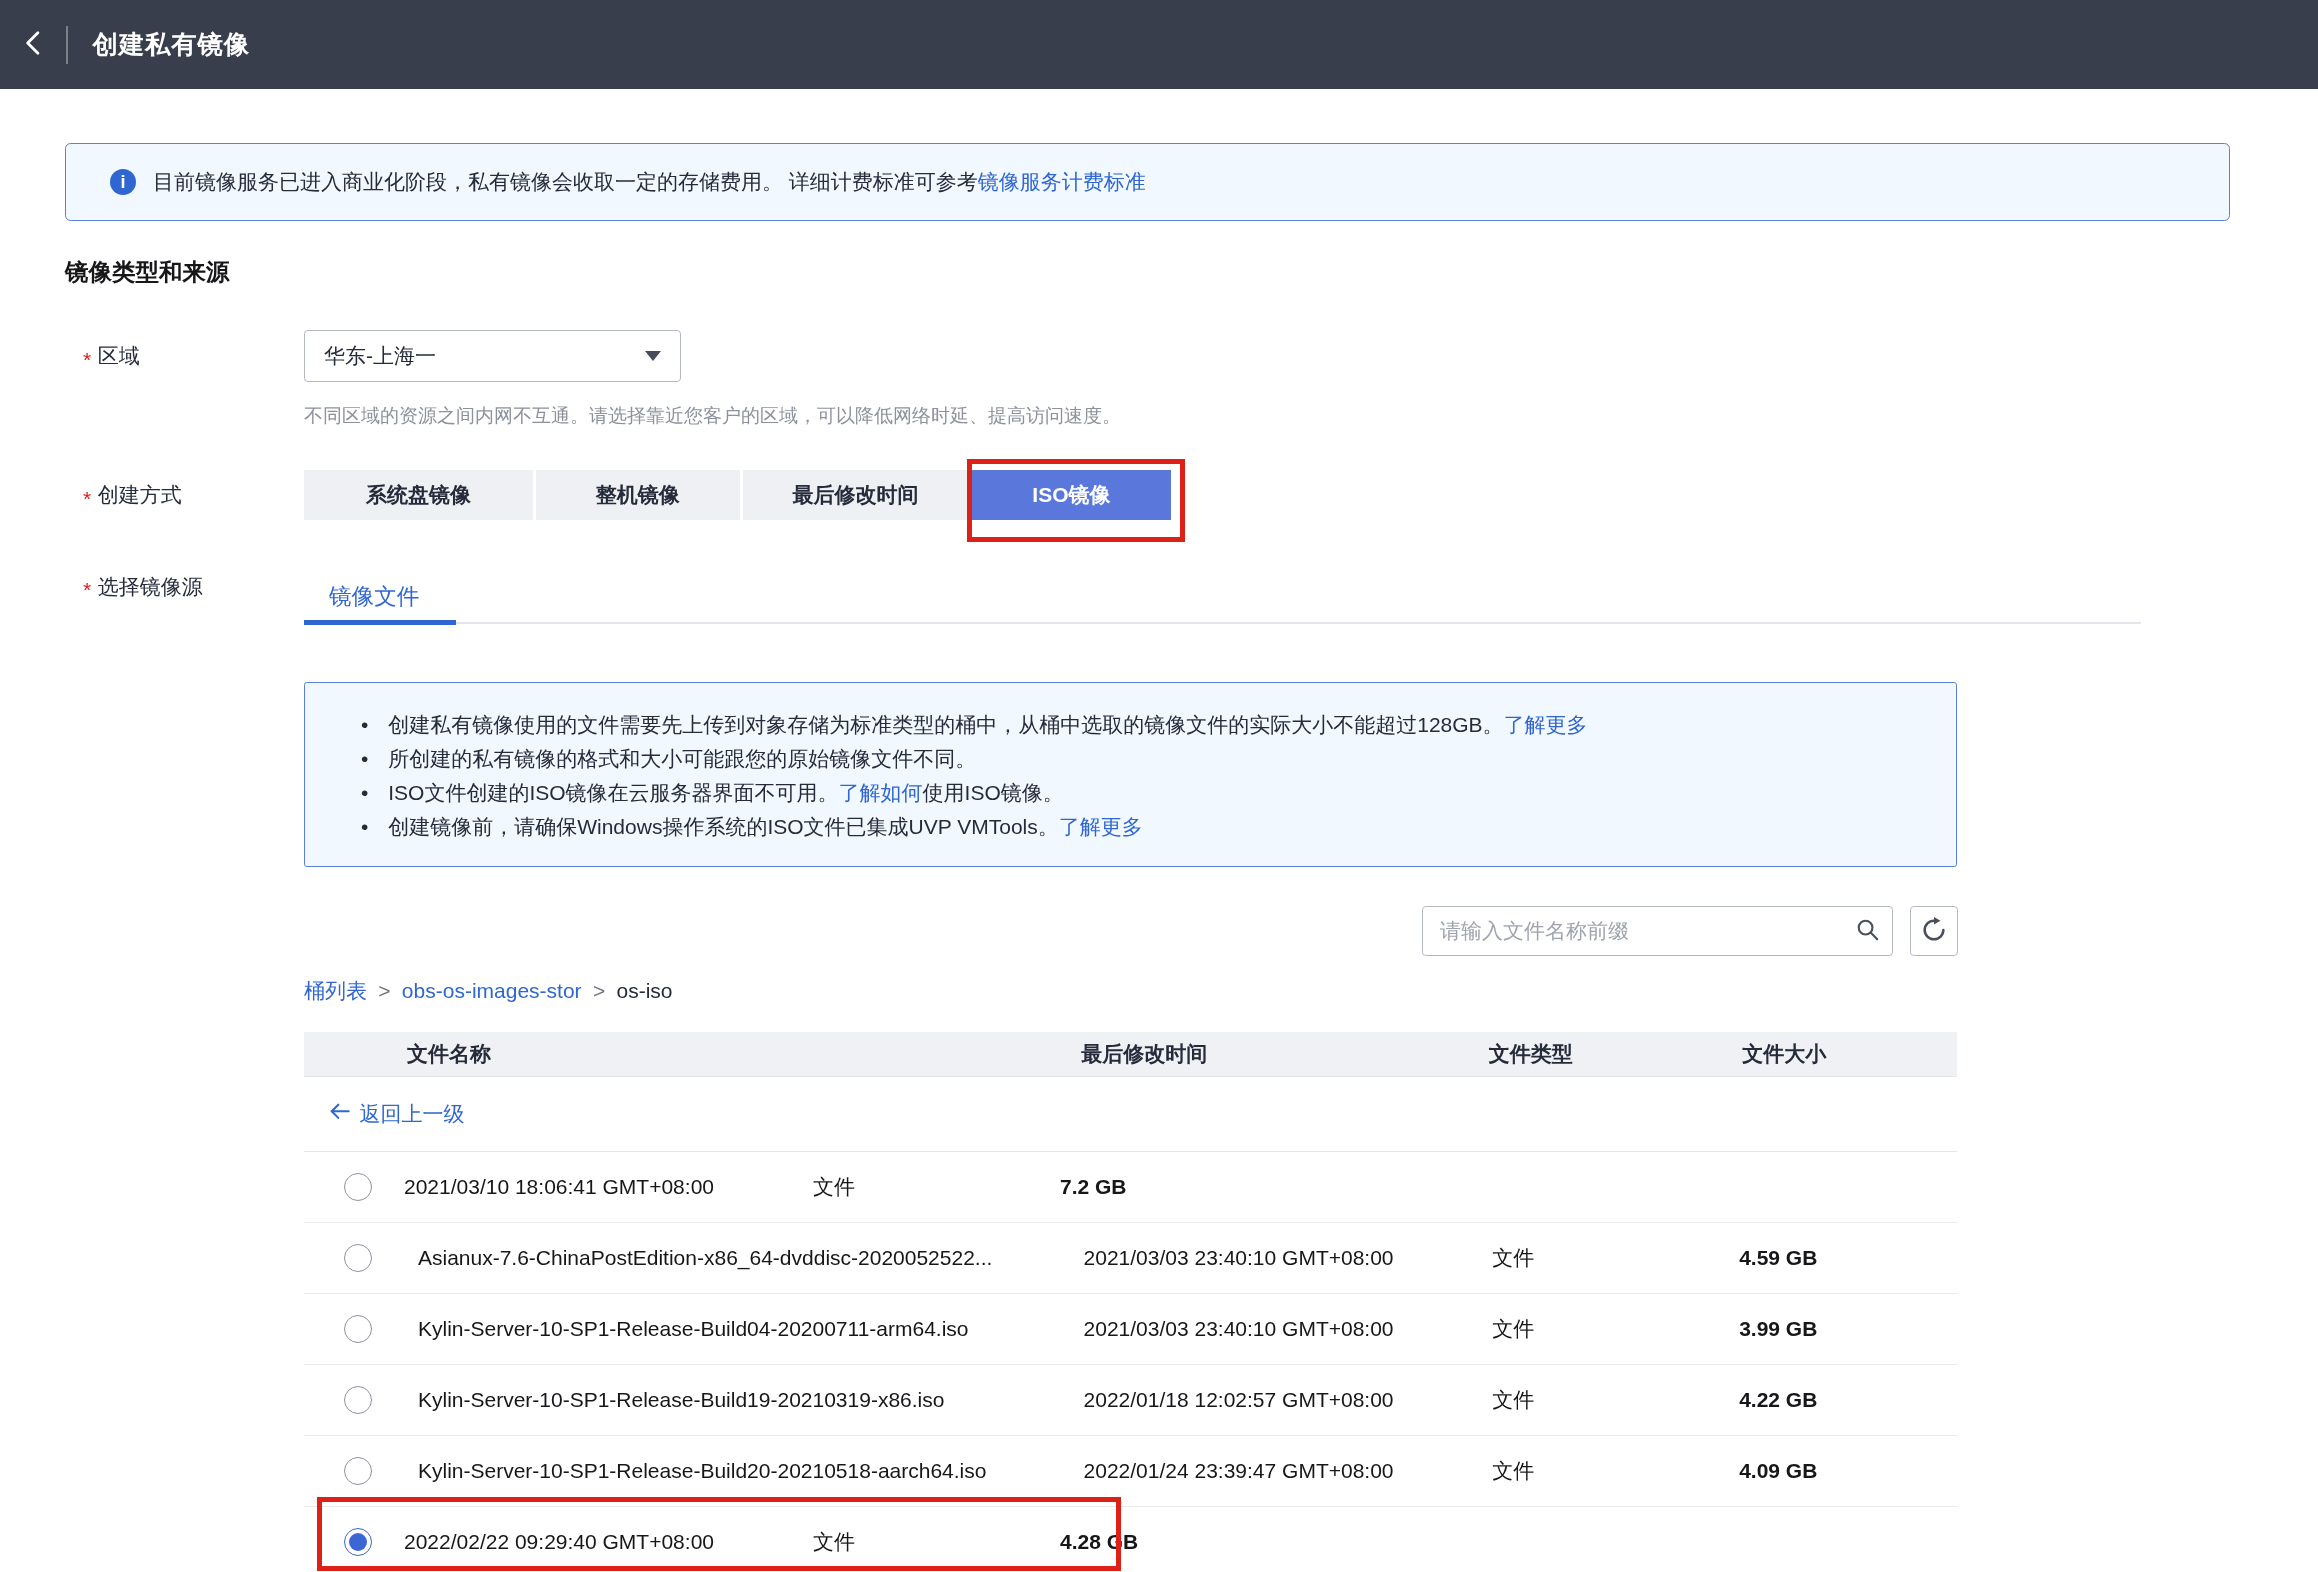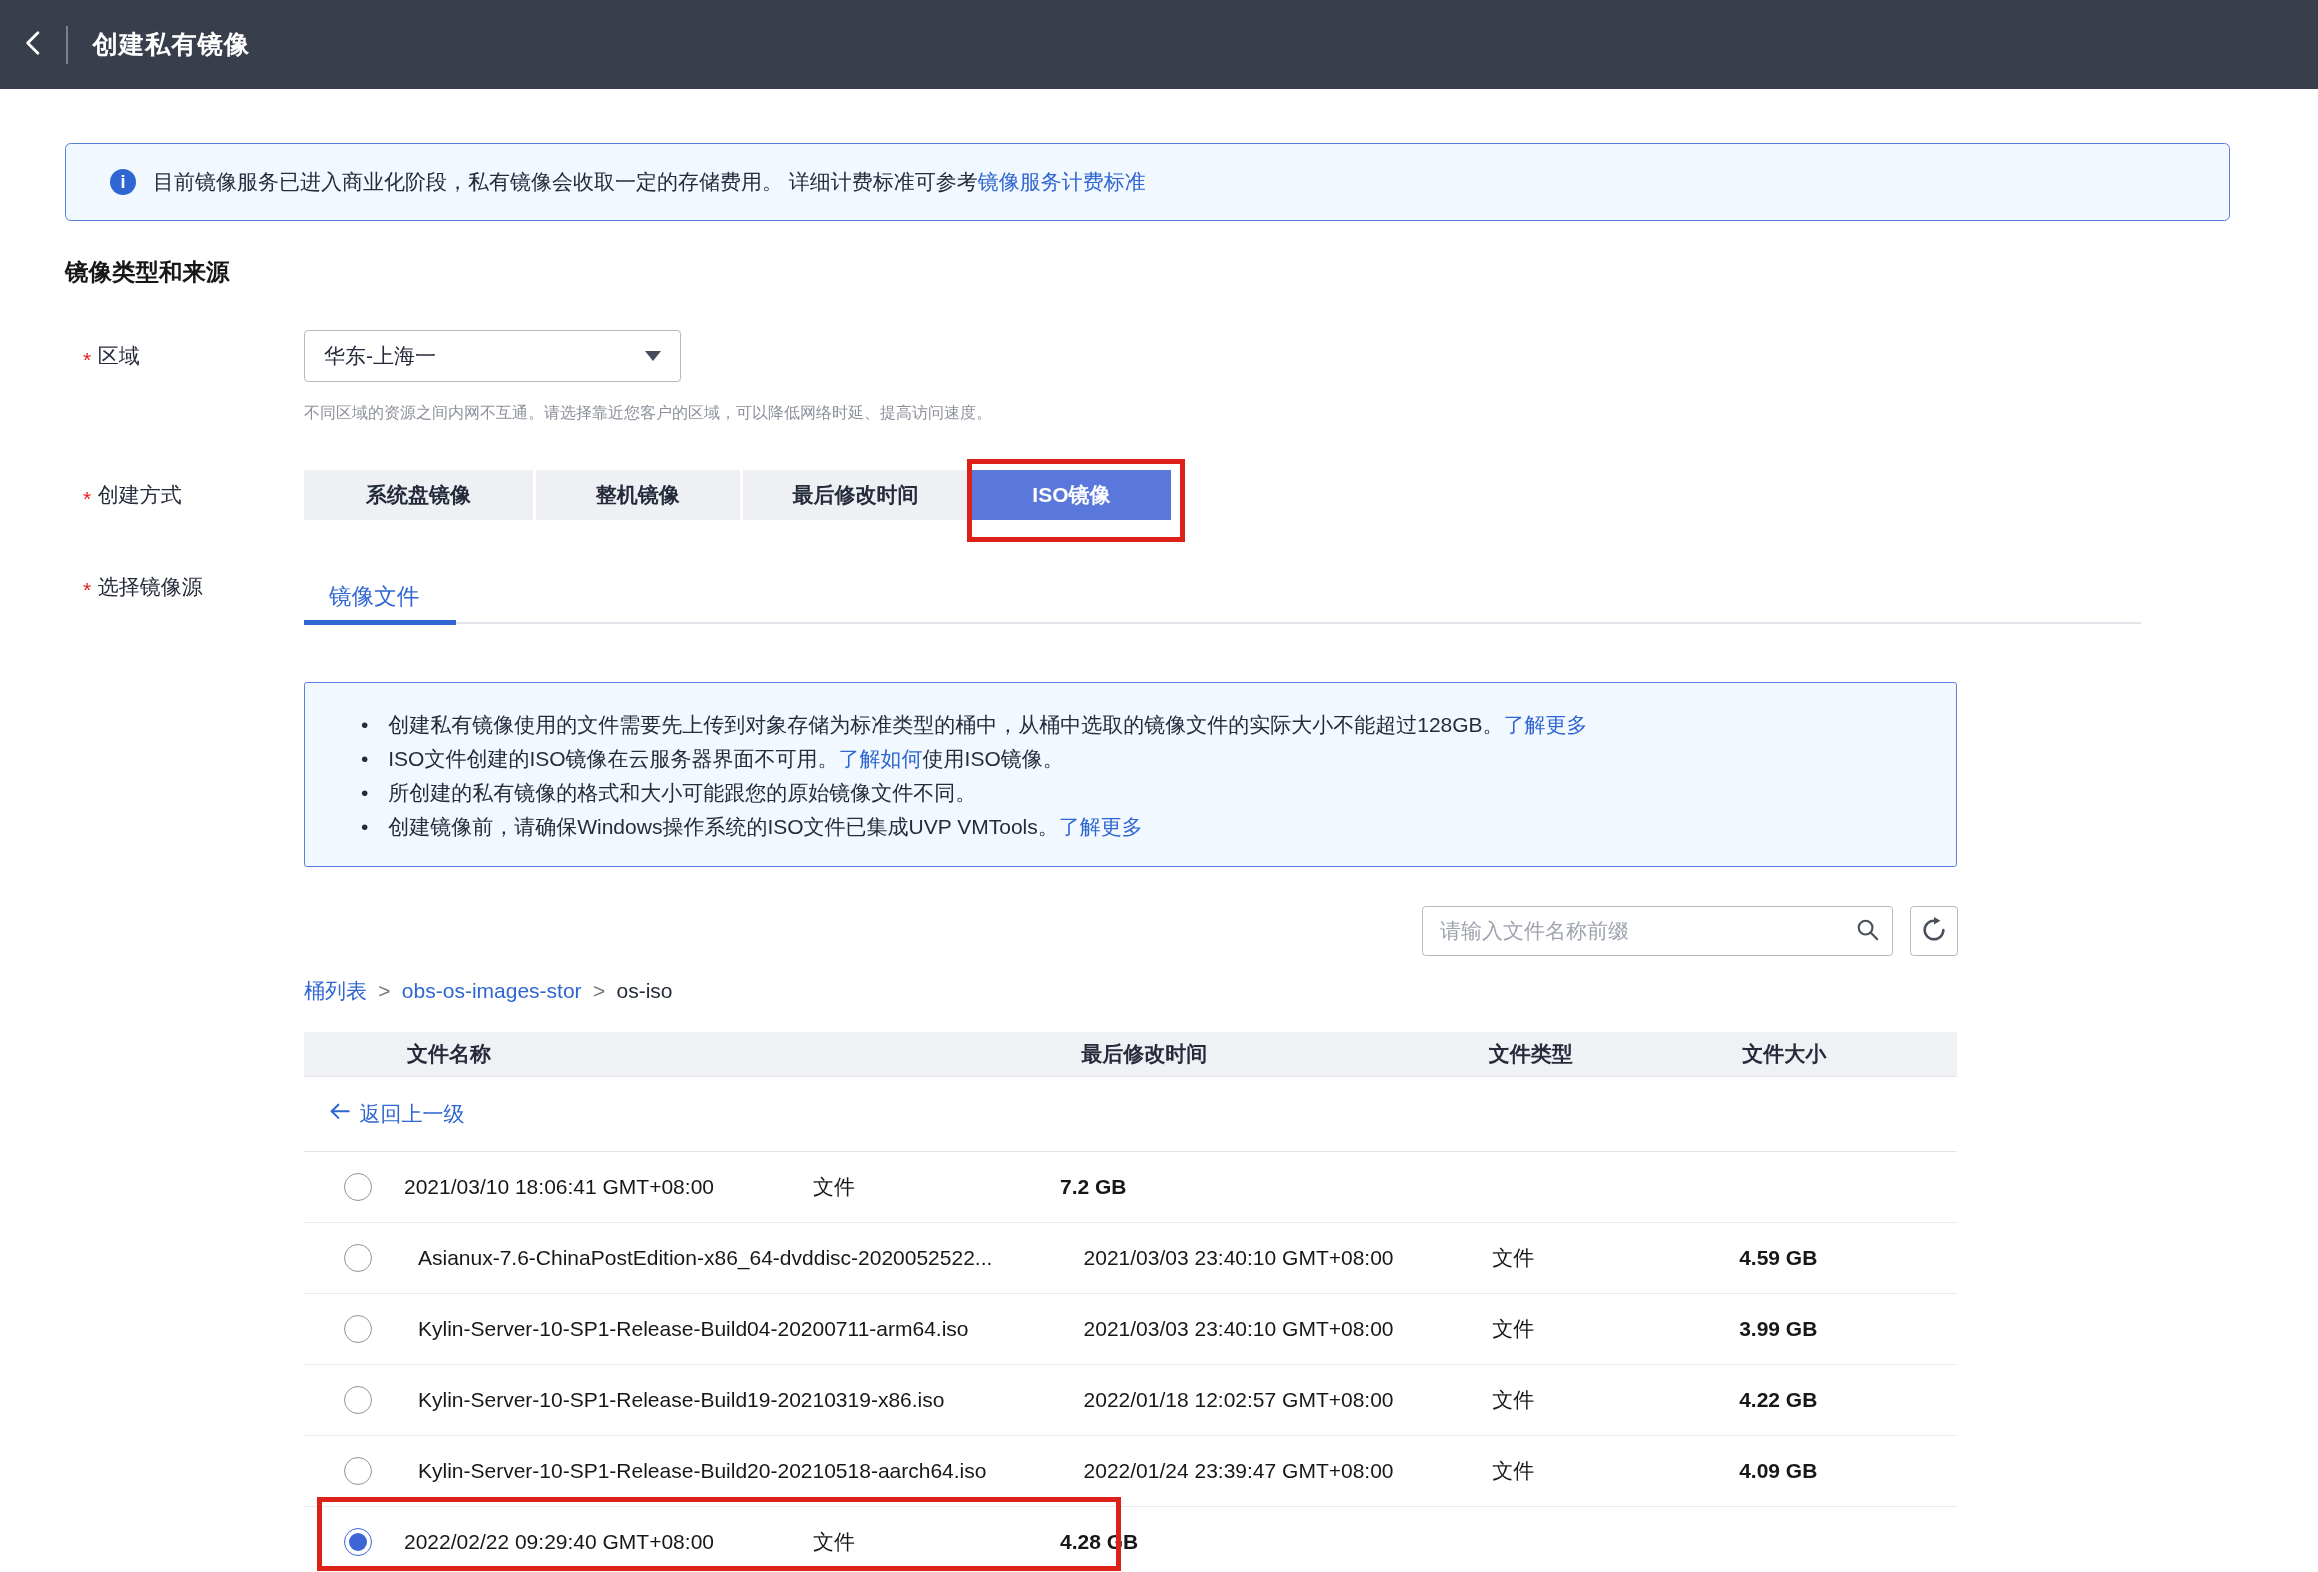--- a/index.html
+++ b/index.html
@@ -32,21 +32,21 @@
   .form-label::before { content:"*"; color:#e02020; margin-right:6.6px; position:relative; top:3.8px; }
   #label-region { top:330px; height:52px; }
   #label-method { top:470px; height:50px; }
   #label-source { top:565px; height:43px; }
 
   
   .select { position:absolute; left:304px; top:330px; width:377px; height:52px; box-sizing:border-box;
     border:0.9px solid #b4b8c2; border-radius:3.8px; background:#fff; cursor:pointer;
     display:flex; align-items:center; justify-content:space-between; padding:0 19px; font-size:21px; }
   .caret-down { width:0; height:0; border-left:8.5px solid transparent; border-right:8.5px solid transparent; border-top:10.4px solid #464c59; }
-  .hint { position:absolute; left:304px; top:403px; font-size:16px; color:#8d919c; }
+  .hint { position:absolute; left:304px; top:403px; font-size:19px; color:#8d919c; }
 
   
   .seg-group { position:absolute; left:304px; top:470px; display:flex; gap:2.8px; }
   .seg { height:50px; display:flex; align-items:center; justify-content:center;
     background:#eef0f4; color:#252b3a; font-size:21px; font-weight:600; cursor:pointer; }
   .seg:nth-child(1){ width:229px; } .seg:nth-child(2){ width:204px; }
   .seg:nth-child(3){ width:226px; } .seg:nth-child(4){ width:200px; }
   .seg.selected { background:#5a78dc; color:#ffffff; }
 
   
@@ -155,24 +155,24 @@
   </div>
   <div class="tab">镜像文件</div>
   <div class="divider-line"></div>
   <div class="tab-underline"></div>
 
   <div class="notice">
     <div class="notice-line">
       <span>创建私有镜像使用的文件需要先上传到对象存储为标准类型的桶中，从桶中选取的镜像文件的实际大小不能超过128GB。</span><span class="link">了解更多</span><span></span>
     </div>
     <div class="notice-line">
+      <span>所创建的私有镜像的格式和大小可能跟您的原始镜像文件不同。</span><span class="link"></span><span></span>
+    </div>
+    <div class="notice-line">
       <span>ISO文件创建的ISO镜像在云服务器界面不可用。</span><span class="link">了解如何</span><span>使用ISO镜像。</span>
-    </div>
-    <div class="notice-line">
-      <span>所创建的私有镜像的格式和大小可能跟您的原始镜像文件不同。</span><span class="link"></span><span></span>
     </div>
     <div class="notice-line">
       <span>创建镜像前，请确保Windows操作系统的ISO文件已集成UVP VMTools。</span><span class="link">了解更多</span><span></span>
     </div>
   </div>
 
   <div class="search-box">
     <input class="search-input" type="text" placeholder="请输入文件名称前缀" style="">
     <div class="search-icon-btn">
       <span>

